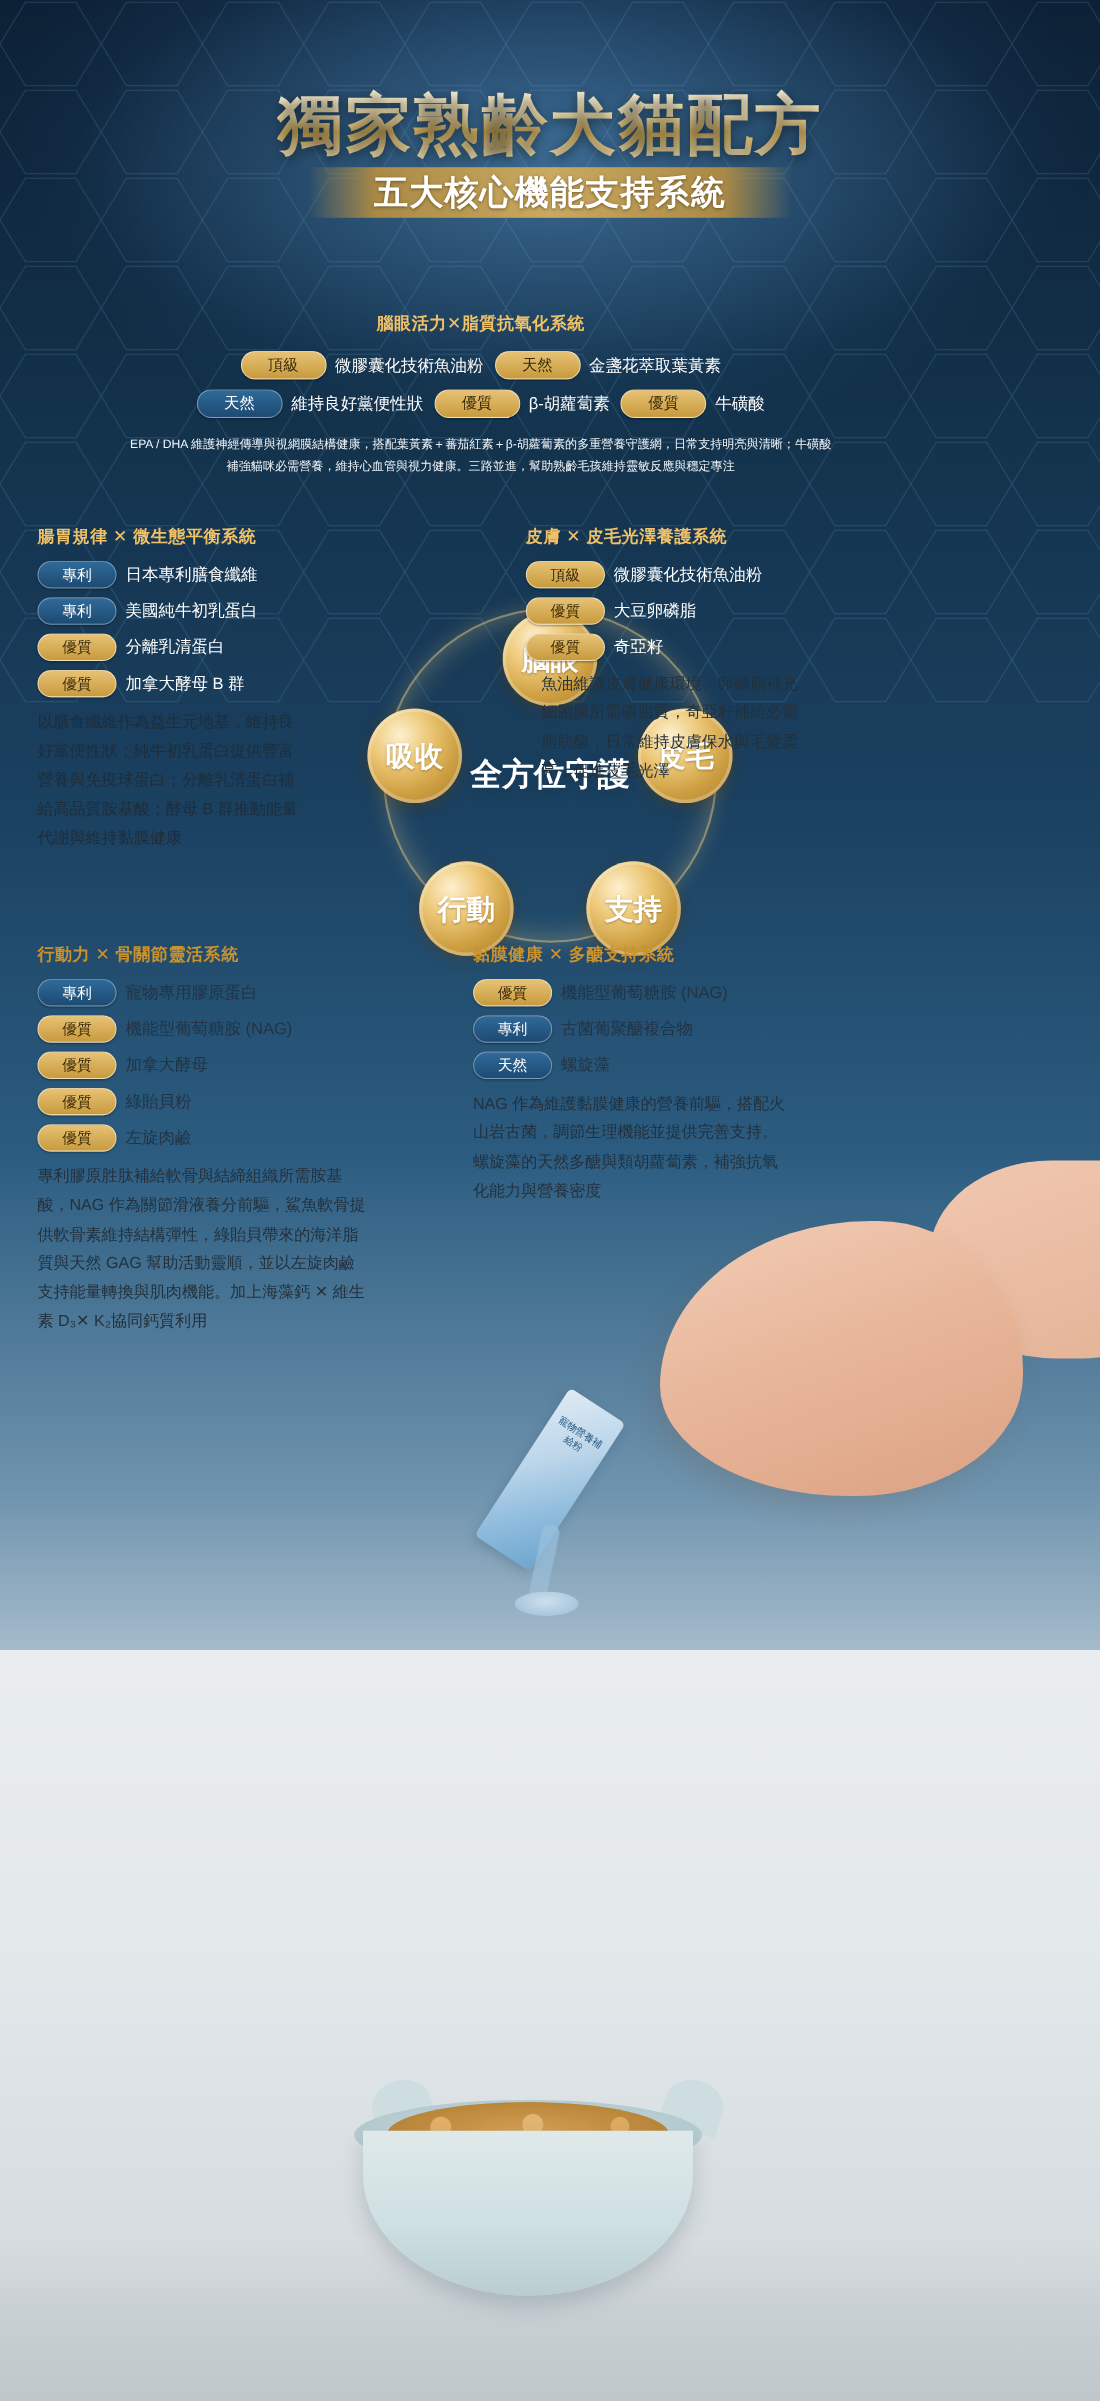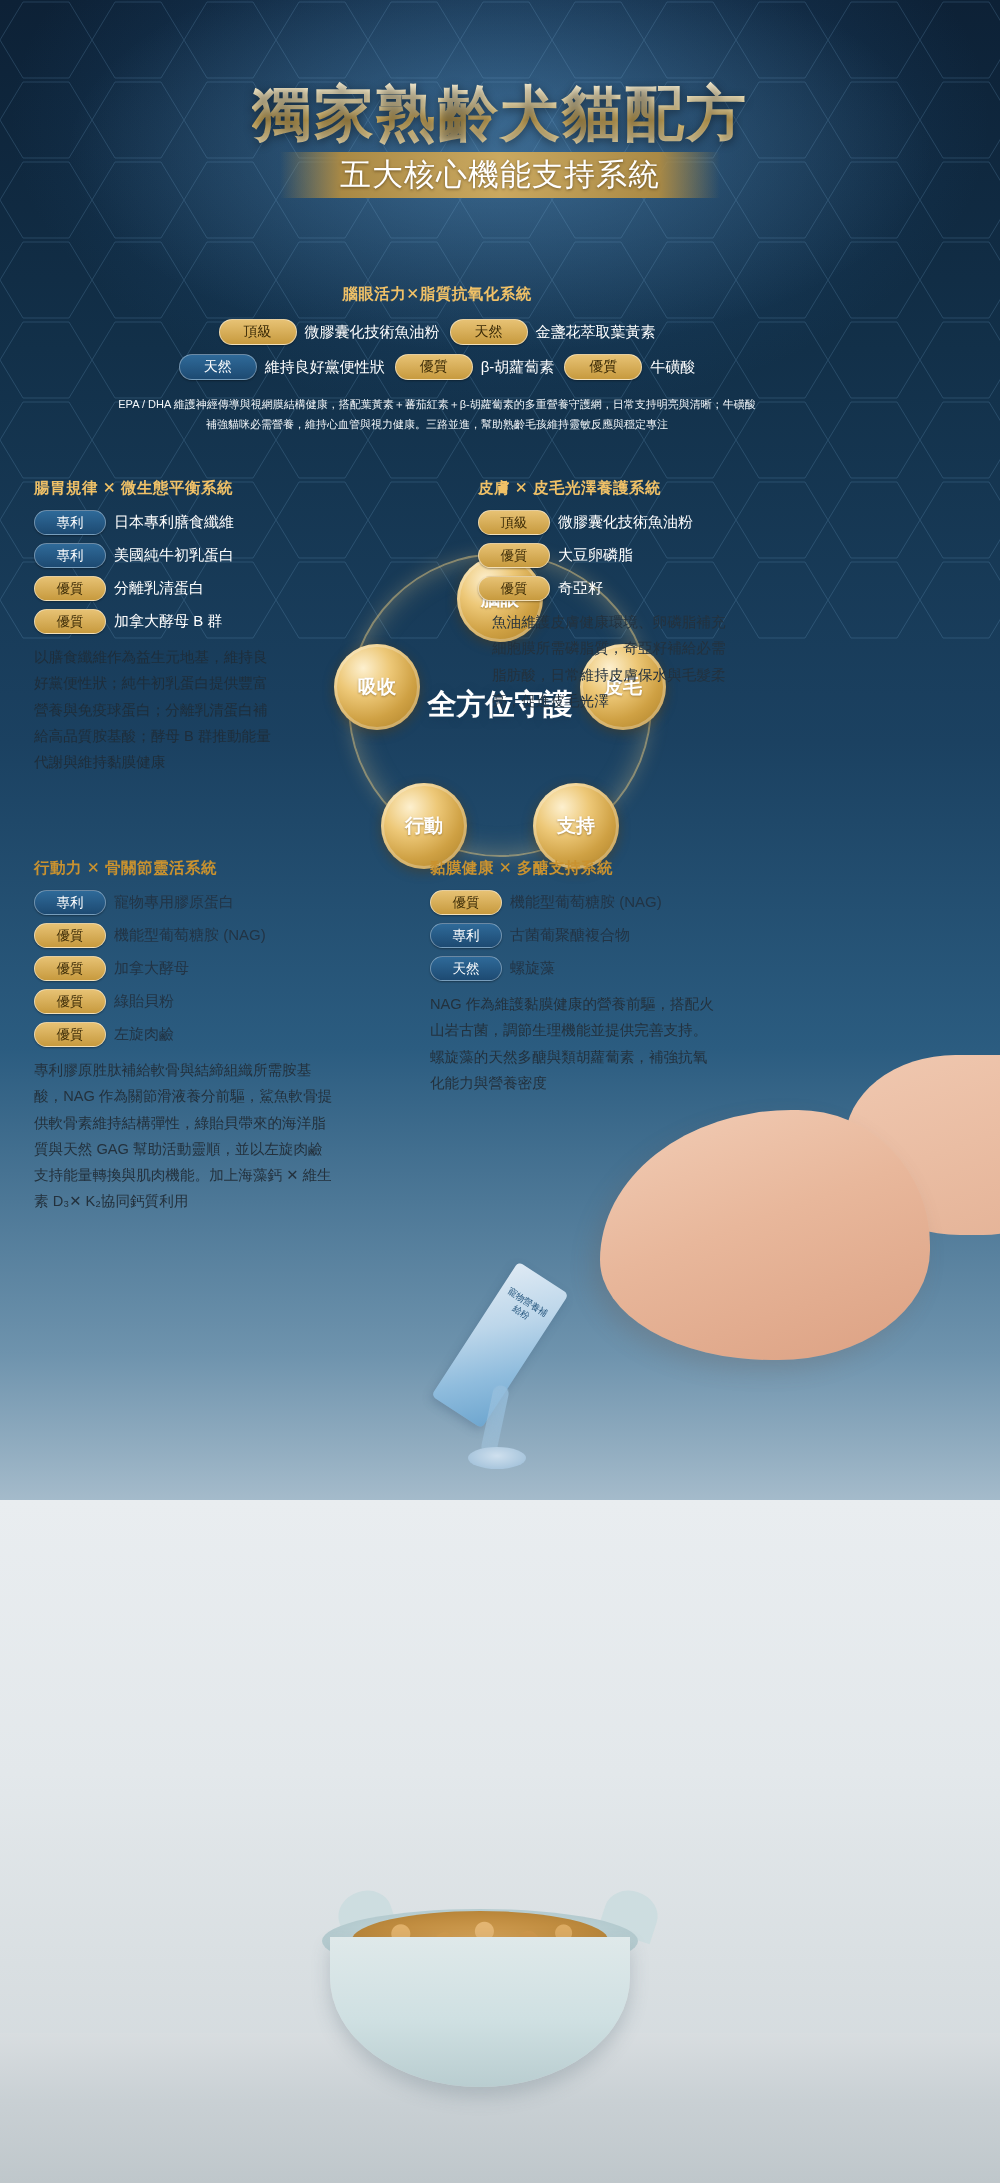--- a/index.html
+++ b/index.html
@@ -40,21 +40,21 @@
     background:linear-gradient(180deg,#fff7df 0%,#f6e3ae 38%,#d9b45f 60%,#f4e6bc 100%);
     -webkit-background-clip:text;background-clip:text;color:transparent;
   }
   .h2wrap{
     position:absolute;top:152px;left:50%;transform:translateX(-50%);
     width:440px;height:46px;
     background:linear-gradient(90deg,rgba(140,110,50,0) 0%,rgba(176,140,66,.95) 14%,rgba(205,170,95,.98) 50%,rgba(176,140,66,.95) 86%,rgba(140,110,50,0) 100%);
     display:flex;align-items:center;justify-content:center;
   }
   .h2wrap .h2{
-    font-size:31px;font-weight:normal;color:#ffffff;letter-spacing:1px;
+    font-size:31px;font-weight:bold;color:#ffffff;letter-spacing:1px;
     text-shadow:0 1px 3px rgba(60,40,10,.6);
   }
   .h3{
     position:absolute;top:214px;left:0;width:1000px;text-align:center;
     font-size:30px;color:#ffffff;letter-spacing:1px;
     text-shadow:0 2px 6px rgba(0,0,0,.4);
   }
 
   
   .sec-title{
@@ -90,21 +90,21 @@
     box-shadow:0 0 26px rgba(235,205,140,.35) inset,0 0 18px rgba(235,205,140,.22);
   }
   .center-text{
     position:absolute;left:50%;top:50%;transform:translate(-50%,-50%);
     font-size:29px;font-weight:bold;color:#ffffff;white-space:nowrap;
     text-shadow:0 2px 8px rgba(20,50,80,.55);
   }
   .node{
     position:absolute;width:86px;height:86px;border-radius:50%;
     display:flex;align-items:center;justify-content:center;
-    font-size:19px;font-weight:bold;color:#ffffff;
+    font-size:26px;font-weight:bold;color:#ffffff;
     background:radial-gradient(circle at 34% 28%,#fdf0cf 0%,#edc878 32%,#cfa144 62%,#a97c24 100%);
     box-shadow:0 3px 12px rgba(90,60,10,.45),0 0 0 3px rgba(255,255,255,.25) inset;
     text-shadow:0 1px 2px rgba(90,60,10,.45);
   }
   .node.n-brain{left:177px;top:16px;}
   .node.n-fur{left:300px;top:104px;}
   .node.n-support{left:253px;top:243px;}
   .node.n-action{left:101px;top:243px;}
   .node.n-absorb{left:54px;top:104px;}
 

